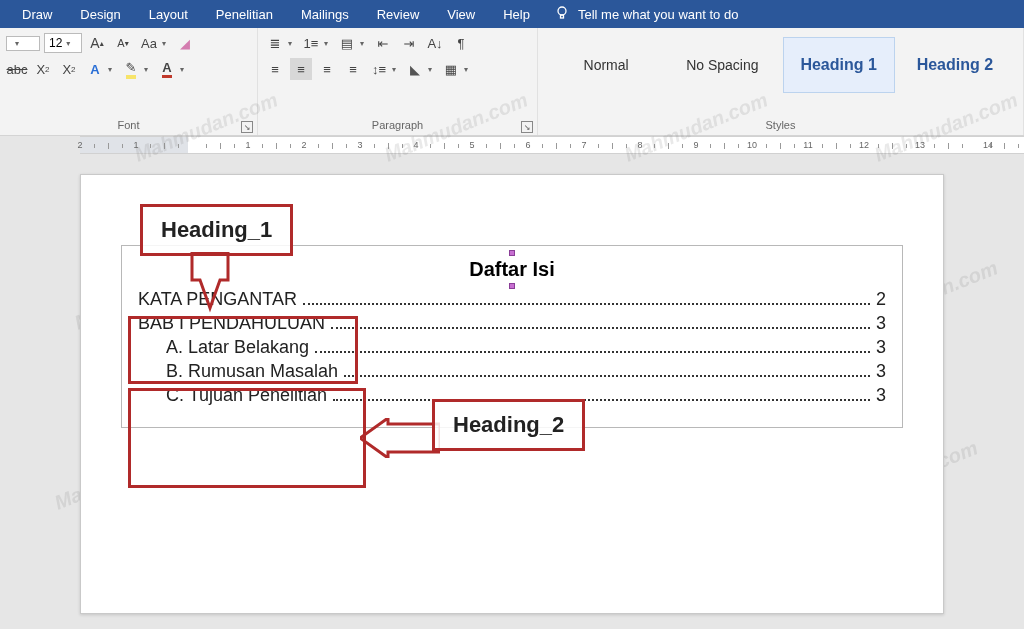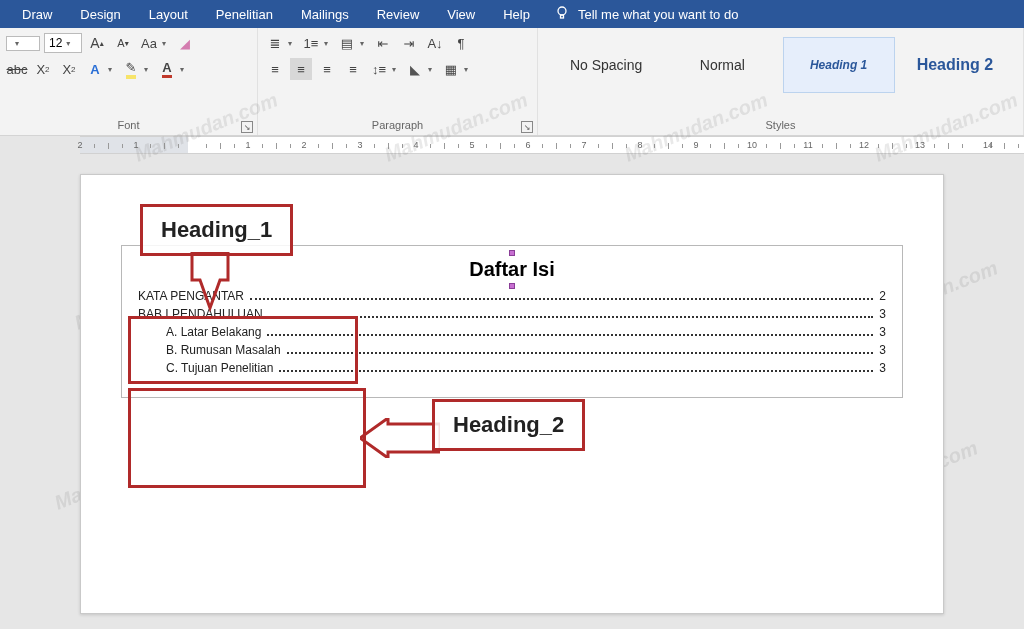--- a/index.html
+++ b/index.html
@@ -23,42 +23,42 @@
 .combo .caret { margin-left: 4px; font-size: 8px; color: #666; }
 .tbtn { width: 22px; height: 22px; display: flex; align-items: center; justify-content: center; font-size: 13px; color: #444; border: 1px solid transparent; }
 .dd { width: 8px; font-size: 8px; color: #666; margin-left: -2px; }
 
 .font-group { width: 258px; }
 .para-group { width: 280px; }
 .styles-group { flex: 1; }
 
 .style-gallery { display: flex; height: 66px; align-items: center; }
 .style-item { flex: 1; height: 56px; border: 1px solid transparent; margin: 0 2px; display: flex; align-items: center; justify-content: center; font-size: 14px; color: #333; }
-.style-item.selected { border-color: #bcd3ee; background: #e6eefb; font-weight: bold; color: #2b579a; font-size: 12px; font-style: italic; }
+.style-item.selected { border-color: #bcd3ee; background: #e6eefb; font-weight: bold; color: #2b579a; font-size: 16px; }
 .style-item.h2 { font-weight: bold; color: #2b579a; font-size: 16px; }
 
 
 .ruler-area { background: #e6e6e6; position: relative; }
 .ruler { background: #fff; height: 18px; margin-left: 80px; margin-right: 0; border-top: 1px solid #d1d1d1; border-bottom: 1px solid #d1d1d1; position: relative; display: flex; }
 .ruler .shade { background: #e0e3e8; }
 .ruler .unit { position: absolute; font-size: 9px; color: #666; top: 3px; transform: translateX(-50%); }
 .ruler .tick { position: absolute; width: 1px; height: 4px; background: #999; top: 7px; }
 .ruler .tick.major { height: 6px; top: 6px; }
 
 
 .doc-area { background: #e6e6e6; padding-top: 20px; position: relative; }
 .page { background: #fff; width: 864px; margin-left: 80px; border: 1px solid #c9c9c9; box-shadow: 0 1px 3px rgba(0,0,0,.15); position: relative; padding: 70px 40px 40px 40px; min-height: 440px; }
 
 
 .toc-box { border: 1px solid #b8b8b8; padding: 12px 16px 18px 16px; position: relative; }
 .toc-title { text-align: center; font-weight: bold; font-size: 20px; margin-bottom: 8px; position: relative; }
 .toc-title .resize-dot { width: 6px; height: 6px; background: #c76fd1; border: 1px solid #8a3e97; position: absolute; left: 50%; transform: translateX(-50%); }
 .toc-title .resize-dot.top { top: -8px; }
 .toc-title .resize-dot.bot { bottom: -8px; }
-.toc-row { display: flex; align-items: baseline; font-size: 12px; color: #222; margin: 3px 0; }
+.toc-row { display: flex; align-items: baseline; font-size: 18px; color: #222; margin: 3px 0; }
 .toc-row.sub { padding-left: 28px; }
 .toc-row .label { white-space: nowrap; }
 .toc-row .dots { flex: 1; border-bottom: 2px dotted #333; margin: 0 6px 4px 6px; }
 .toc-row .pg { white-space: nowrap; }
 
 
 .callout { position: absolute; border: 3px solid #b02a2a; background: rgba(255,255,255,.0); }
 .callout-label { position: absolute; border: 3px solid #b02a2a; background: rgba(255,255,255,.85); padding: 10px 18px; font-weight: bold; font-size: 22px; color: #222; }
 .arrow-svg { position: absolute; }
 
@@ -165,22 +165,22 @@
     </div>
     <div class="label-row">
         <span>Paragraph</span>
         <div class="launcher">↘</div>
       </div>
   </div>
 
   <div class="group styles-group">
     <div class="controls" style="padding:4px 10px;">
       <div class="style-gallery">
+        <div class="style-item">Normal</div>
         <div class="style-item">No Spacing</div>
-        <div class="style-item">Normal</div>
         <div class="style-item selected">Heading 1</div>
         <div class="style-item h2">Heading 2</div>
       </div>
     </div>
     <div class="label-row">
         <span>Styles</span>
       </div>
   </div>
 </div>
 

